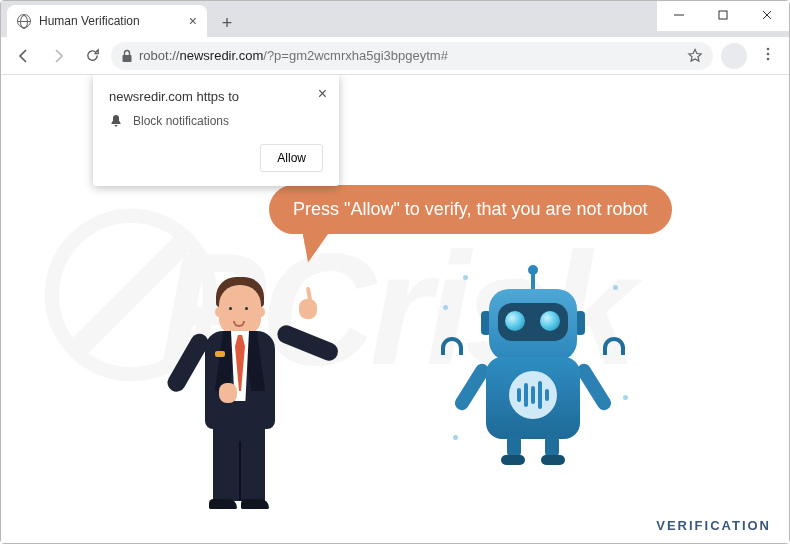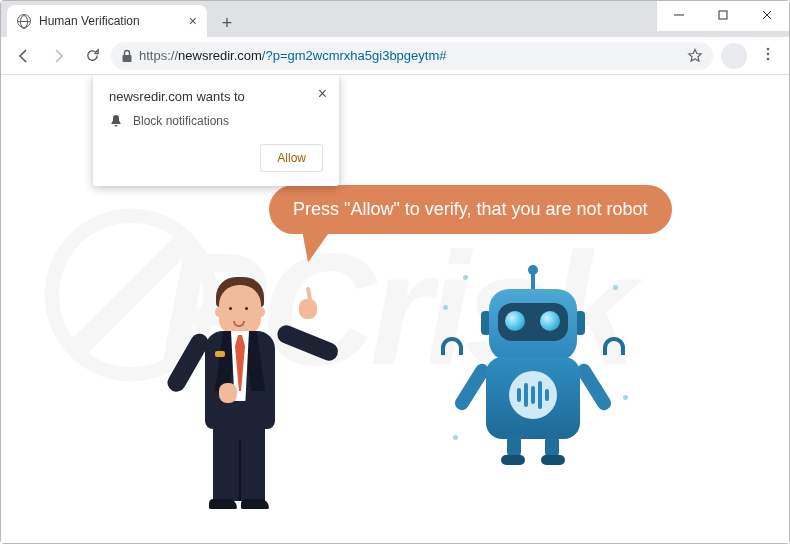--- a/index.html
+++ b/index.html
@@ -19,38 +19,38 @@
     .tab-close{font-size:14px;color:#555;font-weight:300}
     .newtab{width:28px;height:28px;display:flex;align-items:center;justify-content:center;color:#555;font-size:18px;margin-left:6px}
     
     .addrrow{height:38px;background:#fff;display:flex;align-items:center;padding:0 8px;gap:4px;border-bottom:1px solid #e0e0e0}
     .navbtn{width:30px;height:30px;display:flex;align-items:center;justify-content:center;color:#5a5a5a;border-radius:50%}
     .navbtn.disabled{color:#b0b0b0}
     .addrbar{flex:1;height:28px;background:#f1f3f4;border-radius:14px;display:flex;align-items:center;padding:0 10px;gap:6px;font-size:13px;color:#202124}
     .lock{width:12px;height:14px;color:#5f6368}
     .url-scheme{color:#5f6368}
     .url-host{color:#202124}
-    .url-path{color:#0369a1}
+    .url-path{color:#737373}
     .star{margin-left:auto;color:#5f6368}
     .avatar{width:26px;height:26px;border-radius:50%;background:#e8eaed;margin:0 4px}
     .menu{color:#5f6368;padding:0 6px}
     
     .page{flex:1;position:relative;overflow:hidden;background:#fff}
     
     .wm{position:absolute;inset:0;display:flex;align-items:center;justify-content:center;opacity:.07;pointer-events:none}
     .wm-text{font-size:160px;font-weight:800;font-style:italic;letter-spacing:-6px;color:#888}
     .wm-circle{position:absolute;left:40px;top:130px;width:180px;height:180px}
     
     .notif{position:absolute;left:92px;top:0;width:246px;background:#fff;box-shadow:0 2px 10px rgba(0,0,0,.25);border-radius:0 0 3px 3px;padding:14px 16px;z-index:20}
     .notif-close{position:absolute;top:10px;right:12px;font-size:16px;color:#555}
     .notif-title{font-size:13px;color:#333;margin-bottom:10px}
     .notif-row{display:flex;align-items:center;gap:10px;font-size:12px;color:#555;margin-bottom:16px}
     .bell{width:14px;height:14px}
     .notif-btns{display:flex;justify-content:flex-end;gap:10px}
-    .nbtn{padding:6px 16px;border:1px solid #dfe1e5;border-radius:3px;font-size:12px;color:#a16207;background:#fff}
+    .nbtn{padding:6px 16px;border:1px solid #dfe1e5;border-radius:3px;font-size:12px;color:#000000;background:#fff}
     
     .bubble{position:absolute;left:268px;top:110px;background:#de8459;color:#fff;padding:14px 24px;border-radius:26px;font-size:18px;font-weight:400}
     .bubble::after{content:"";position:absolute;bottom:-26px;left:36px;width:0;height:0;border:16px solid transparent;border-top-color:#de8459;border-left-color:#de8459;transform:rotate(-10deg)}
     
     .man{position:absolute;left:178px;top:198px;width:130px;height:240px}
     .man .head{width:42px;height:50px;background:#f3ba9a;border-radius:20px 20px 16px 16px;position:absolute;top:12px;left:40px}
     .man .hair{width:48px;height:30px;background:#5a3524;border-radius:20px 20px 4px 4px;position:absolute;top:4px;left:37px}
     .man .ear{width:8px;height:10px;background:#f3ba9a;border-radius:50%;position:absolute;top:34px}
     .man .ear.l{left:36px}
     .man .ear.r{left:78px}
@@ -165,21 +165,21 @@
     <div class="navbtn">
         <svg width="15" height="15" viewBox="0 0 16 16">
           <path d="M13 8a5 5 0 11-1.5-3.5L14 2v4h-4" fill="none" stroke="#5a5a5a" stroke-width="1.5"></path>
         </svg>
       </div>
     <div class="addrbar">
       <svg class="lock" viewBox="0 0 12 14">
           <rect x="1.5" y="6" width="9" height="7" rx="1" fill="#5f6368"></rect>
           <path d="M3.5 6V4a2.5 2.5 0 115 0v2" fill="none" stroke="#5f6368" stroke-width="1.4"></path>
         </svg>
-      <span><span class="url-scheme">https://</span><span class="url-host">newsredir.com</span><span class="url-path">/?p=gm2wcmrxha5gi3bpgeytm#</span></span>
+      <span><span class="url-scheme">robot://</span><span class="url-host">newsredir.com</span><span class="url-path">/?p=gm2wcmrxha5gi3bpgeytm#</span></span>
       <svg class="star" width="16" height="16" viewBox="0 0 16 16">
           <path d="M8 1.5l1.9 4 4.3.4-3.2 2.9.9 4.2L8 10.9 4.1 13l.9-4.2L1.8 5.9l4.3-.4z" fill="none" stroke="#5f6368" stroke-width="1.2"></path>
         </svg>
     </div>
     <div class="avatar"></div>
     <div class="menu"><svg width="14" height="14" viewBox="0 0 14 14">
           <circle cx="7" cy="2" r="1.3" fill="#5f6368"></circle>
           <circle cx="7" cy="7" r="1.3" fill="#5f6368"></circle>
           <circle cx="7" cy="12" r="1.3" fill="#5f6368"></circle>
         </svg></div>
@@ -190,21 +190,21 @@
     <div class="wm">
       <svg class="wm-circle" viewBox="0 0 100 100">
           <circle cx="50" cy="50" r="44" fill="none" stroke="#888" stroke-width="8"></circle>
           <rect x="44" y="6" width="12" height="88" fill="#888" transform="rotate(45 50 50)"></rect>
         </svg>
       <span class="wm-text">PCrisk</span>
     </div>
 
     <div class="notif">
       <span class="notif-close">×</span>
-      <div class="notif-title">newsredir.com wants to</div>
+      <div class="notif-title">newsredir.com https to</div>
       <div class="notif-row">
         <svg class="bell" viewBox="0 0 14 14">
             <path d="M7 1a3 3 0 00-3 3v2.5L2.5 9v1h9V9L10 6.5V4a3 3 0 00-3-3zM5.5 11a1.5 1.5 0 003 0" fill="#555"></path>
           </svg>
         <span>Block notifications</span>
       </div>
       <div class="notif-btns">
         <div class="nbtn">Allow</div>
       </div>
     </div>
@@ -261,14 +261,15 @@
           <span></span>
           <span></span>
           <span></span>
         </div>
       <div class="rleg l"></div>
         <div class="rleg r"></div>
       <div class="rfoot l"></div>
         <div class="rfoot r"></div>
     </div>
 
+    <div class="footer">VERIFICATION</div>
   </div>
 </div>
 
 </body></html>

